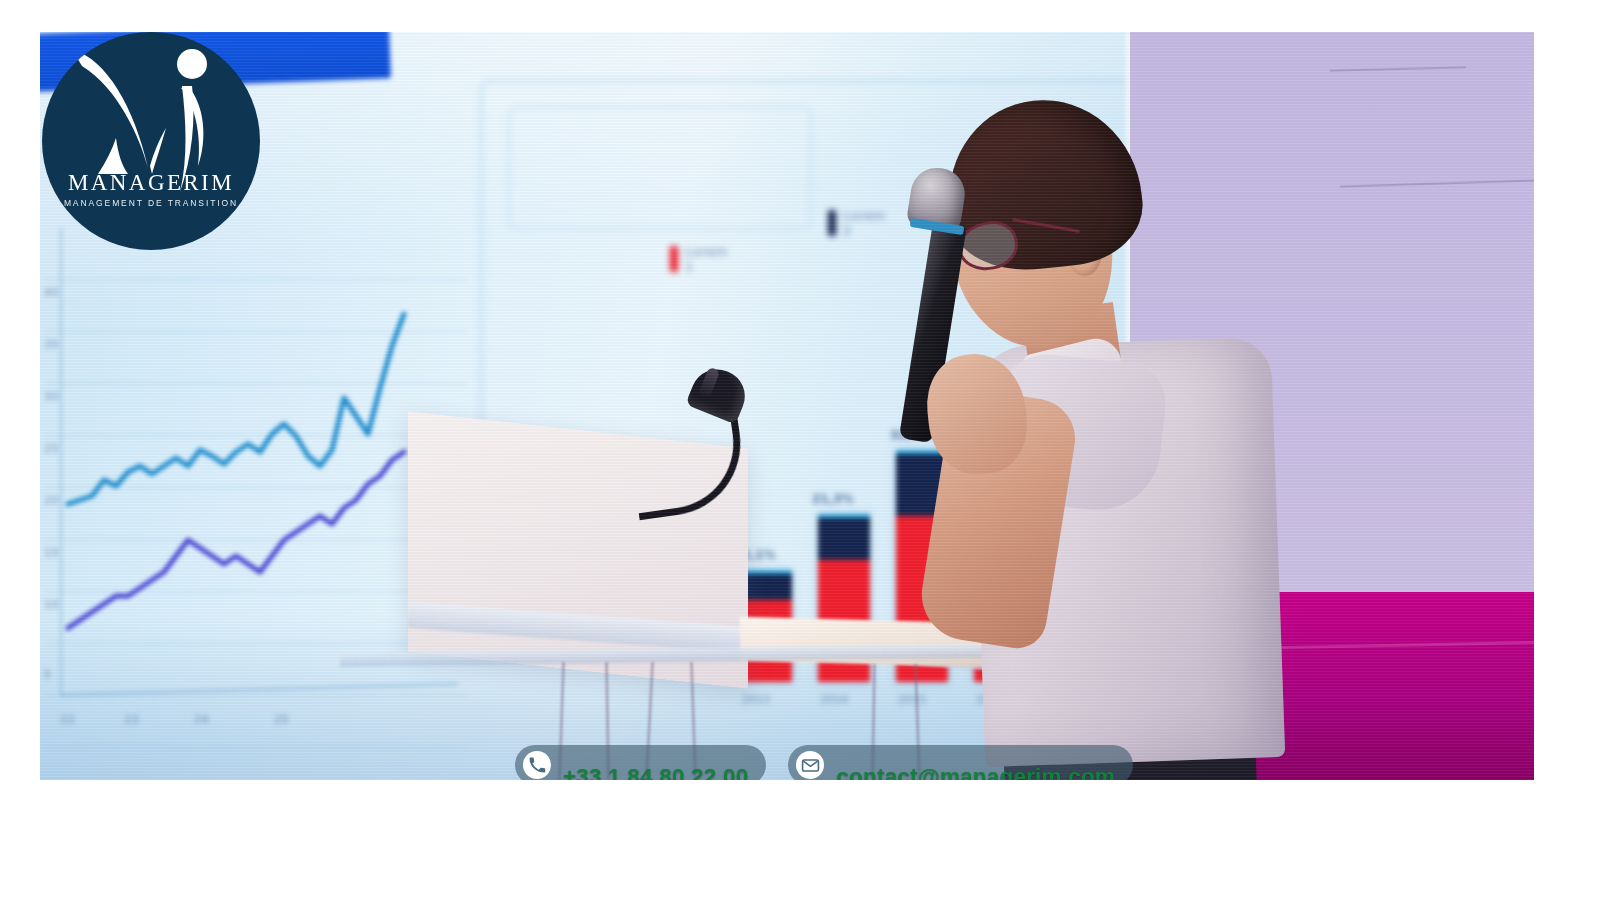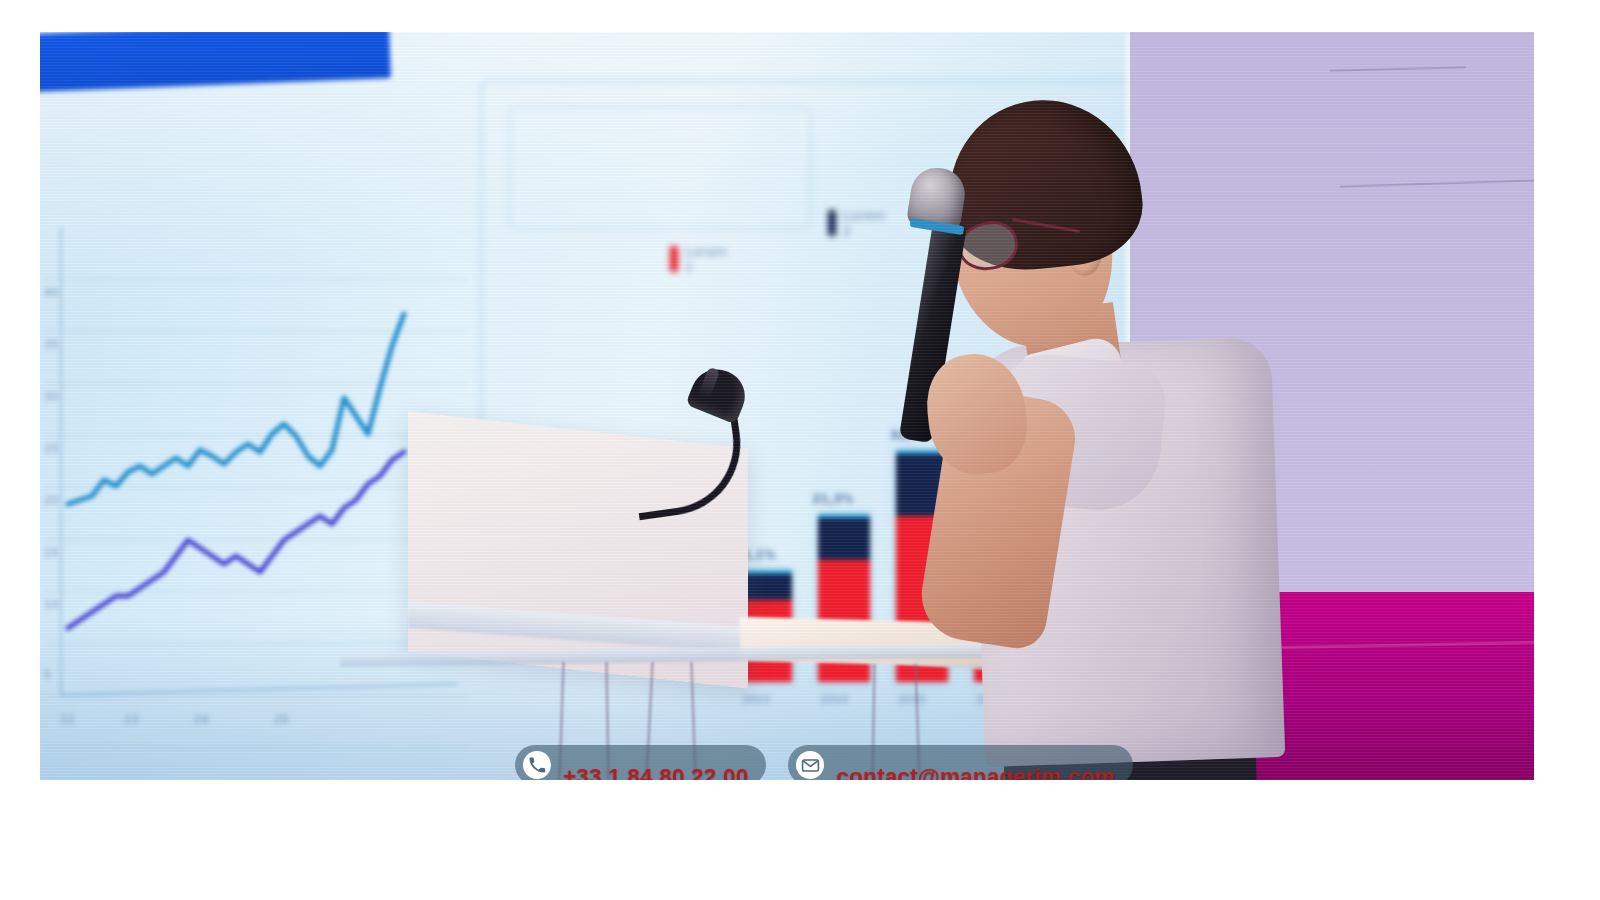--- a/index.html
+++ b/index.html
@@ -455,21 +455,21 @@
     width: 28px; height: 28px;
     border-radius: 50%;
     background: #ffffff;
     display: flex;
     align-items: center;
     justify-content: center;
     flex: 0 0 auto;
   }
   .badge-icon svg { display:block; }
   .badge-text {
-    color: #b91c1c;
+    color: #15803d;
     font-family: "Liberation Sans", sans-serif;
     font-size: 22.5px;
     font-weight: bold;
     letter-spacing: .2px;
     white-space: nowrap;
     text-shadow: 0 1px 2px rgba(0,0,0,.32);
     margin-top: 24px;
   }
 
   
@@ -655,14 +655,33 @@
             <rect x="2" y="5" width="20" height="14" rx="2" ry="2" fill="none" stroke="#4b6b80" stroke-width="2"></rect>
             <path d="M3 6.5l9 6.5 9-6.5" fill="none" stroke="#4b6b80" stroke-width="2" stroke-linejoin="round"></path>
           </svg>
         </span>
         <span class="badge-text">contact@managerim.com</span>
       </a>
 
     </div>
   </div>
 
+  <div id="logo">
+    <div id="logo-inner">
+      <svg id="logo-mark" width="178" height="150" viewBox="0 0 178 150">
+
+        <path fill="#ffffff" d="M12 8 C 44 18, 72 64, 86 126 C 78 96, 56 46, 20 24 C 16 18, 13 12, 12 8 Z"></path>
+
+        <path fill="#ffffff" d="M88 124 C 92 110, 98 96, 104 86 C 99 104, 94 118, 90 132 Z"></path>
+
+        <path fill="#ffffff" d="M36 132 C 44 120, 50 108, 54 96 C 56 112, 60 124, 66 132 Z"></path>
+
+        <path fill="#ffffff" d="M120 44 C 124 78, 126 116, 118 150 C 130 116, 134 76, 130 44 Z"></path>
+        <path fill="#ffffff" d="M119 46 C 132 60, 140 92, 136 124 C 146 96, 142 62, 126 44 Z"></path>
+
+        <circle cx="130" cy="22" r="15" fill="#ffffff"></circle>
+      </svg>
+      <div id="logo-name">MANAGERIM</div>
+      <div id="logo-tagline">MANAGEMENT DE TRANSITION</div>
+    </div>
+  </div>
 
 </div>
 
 </body></html>

